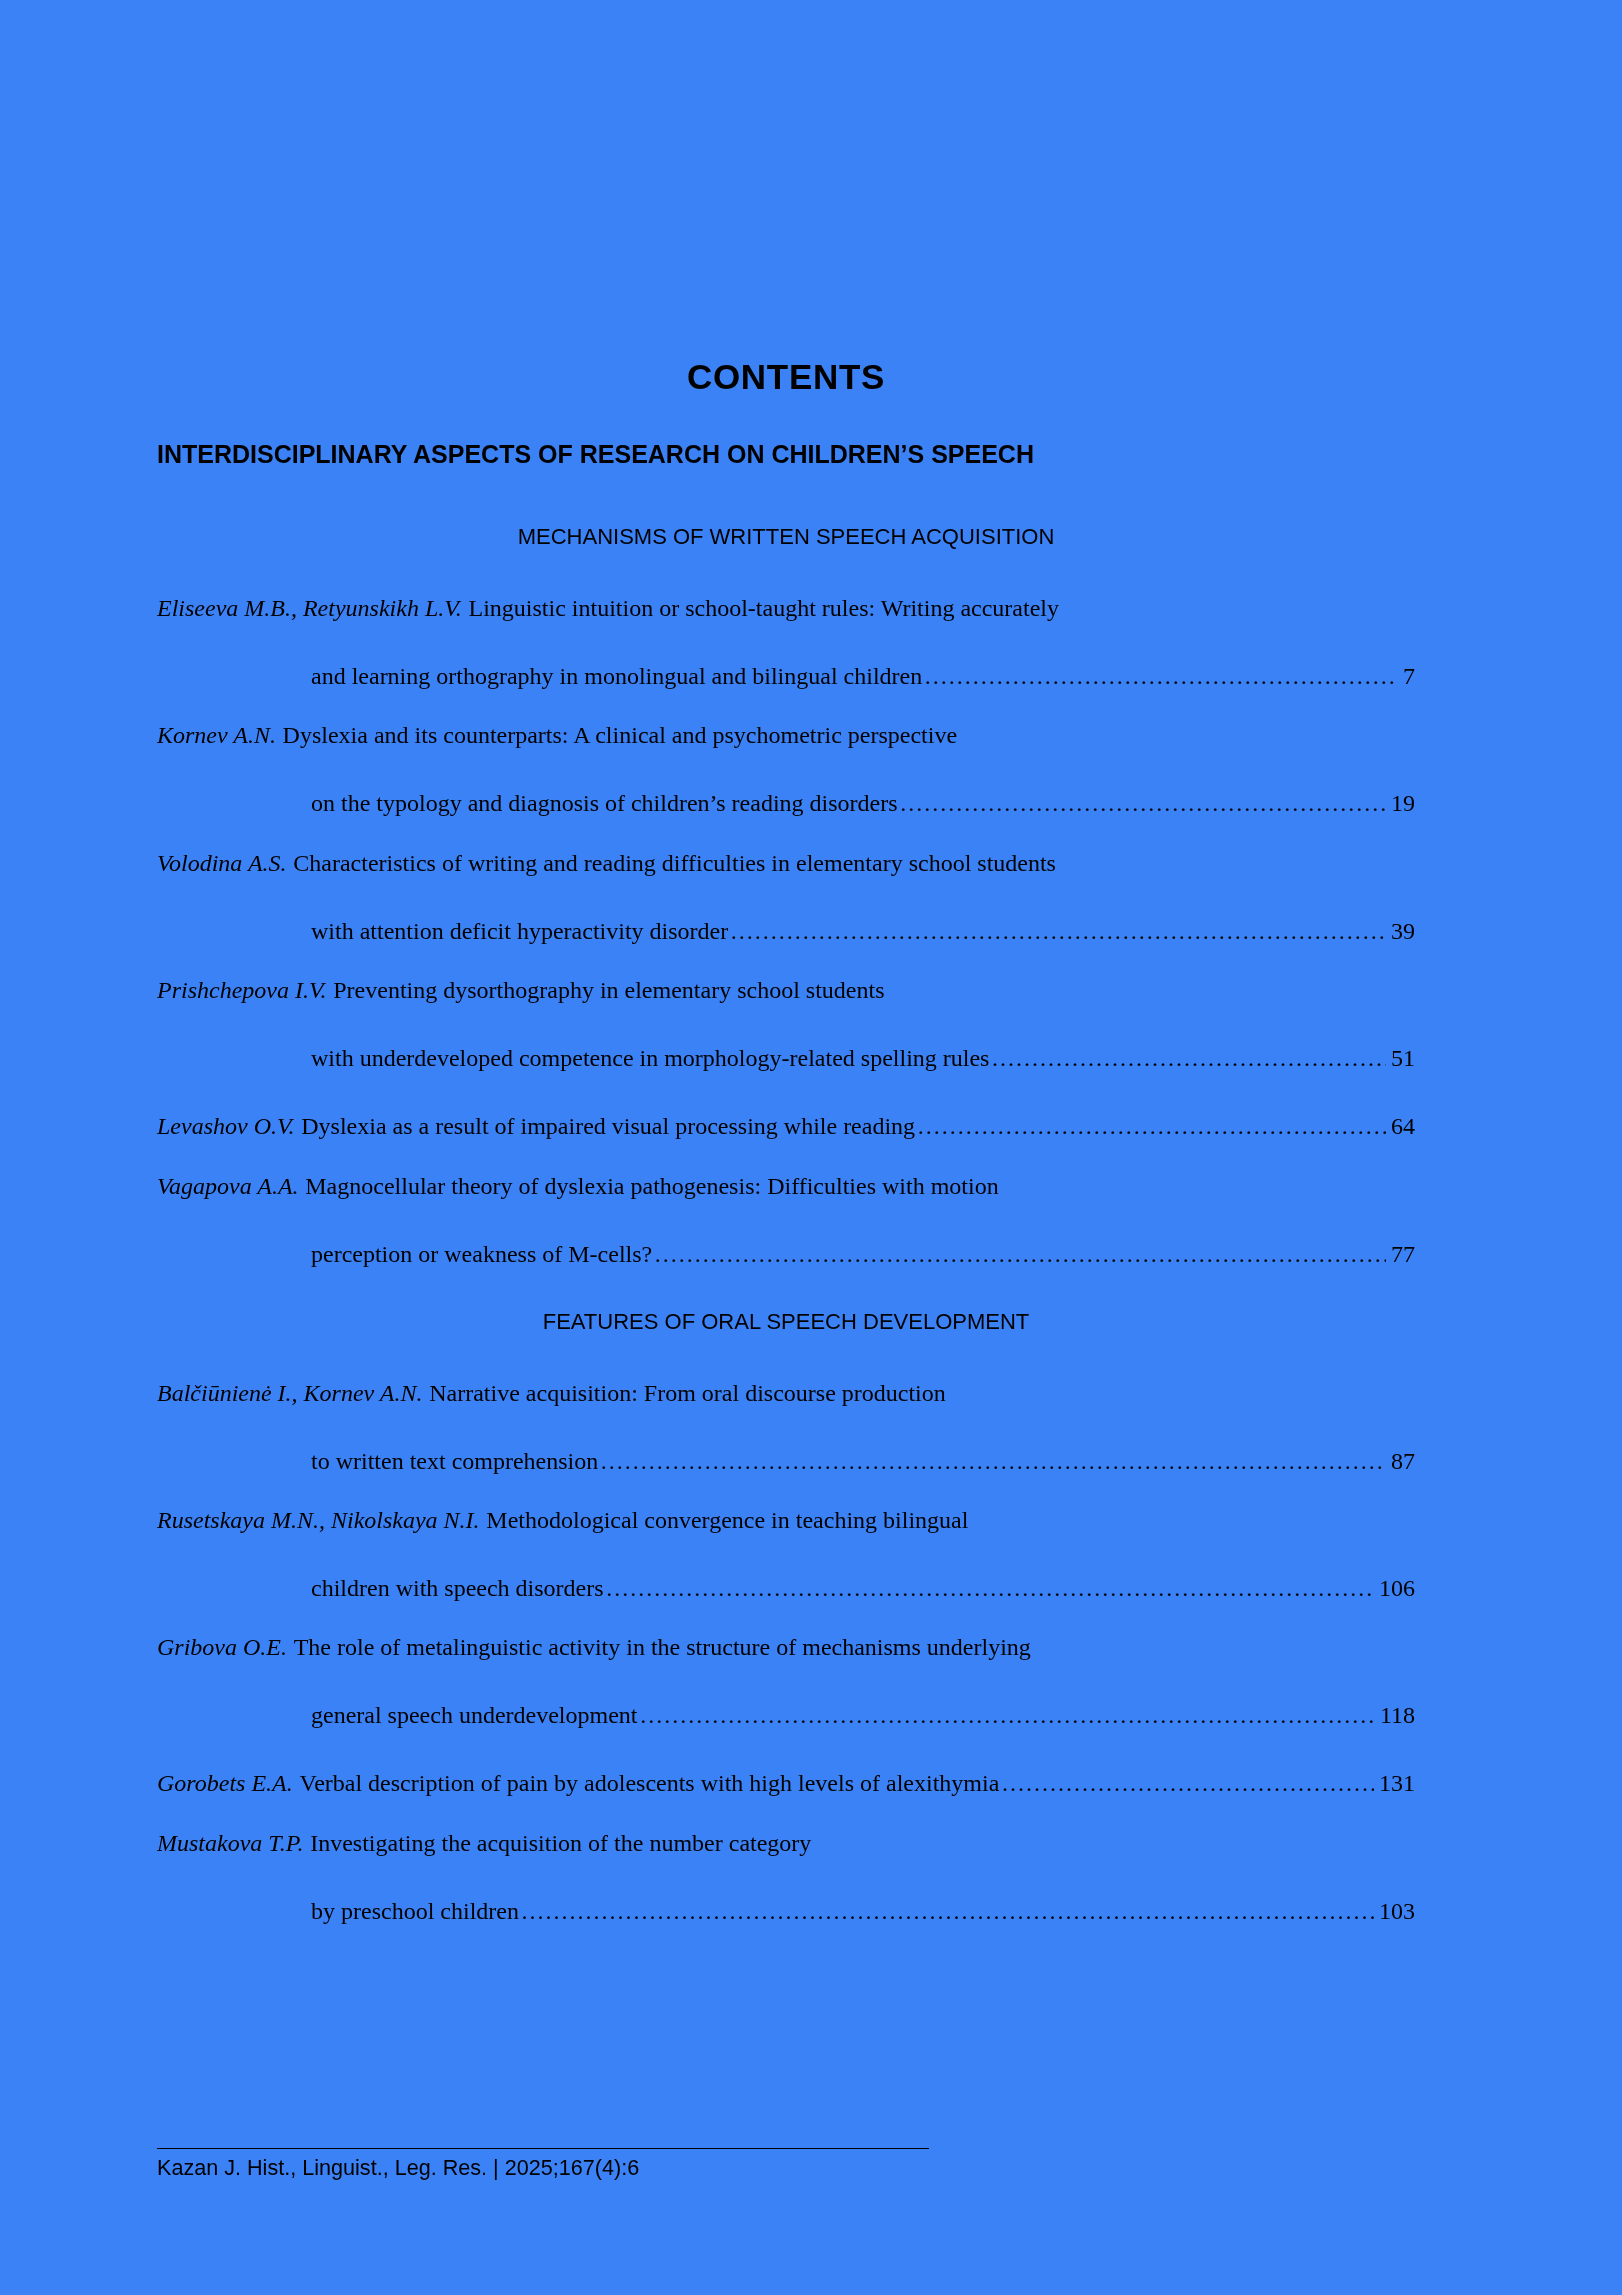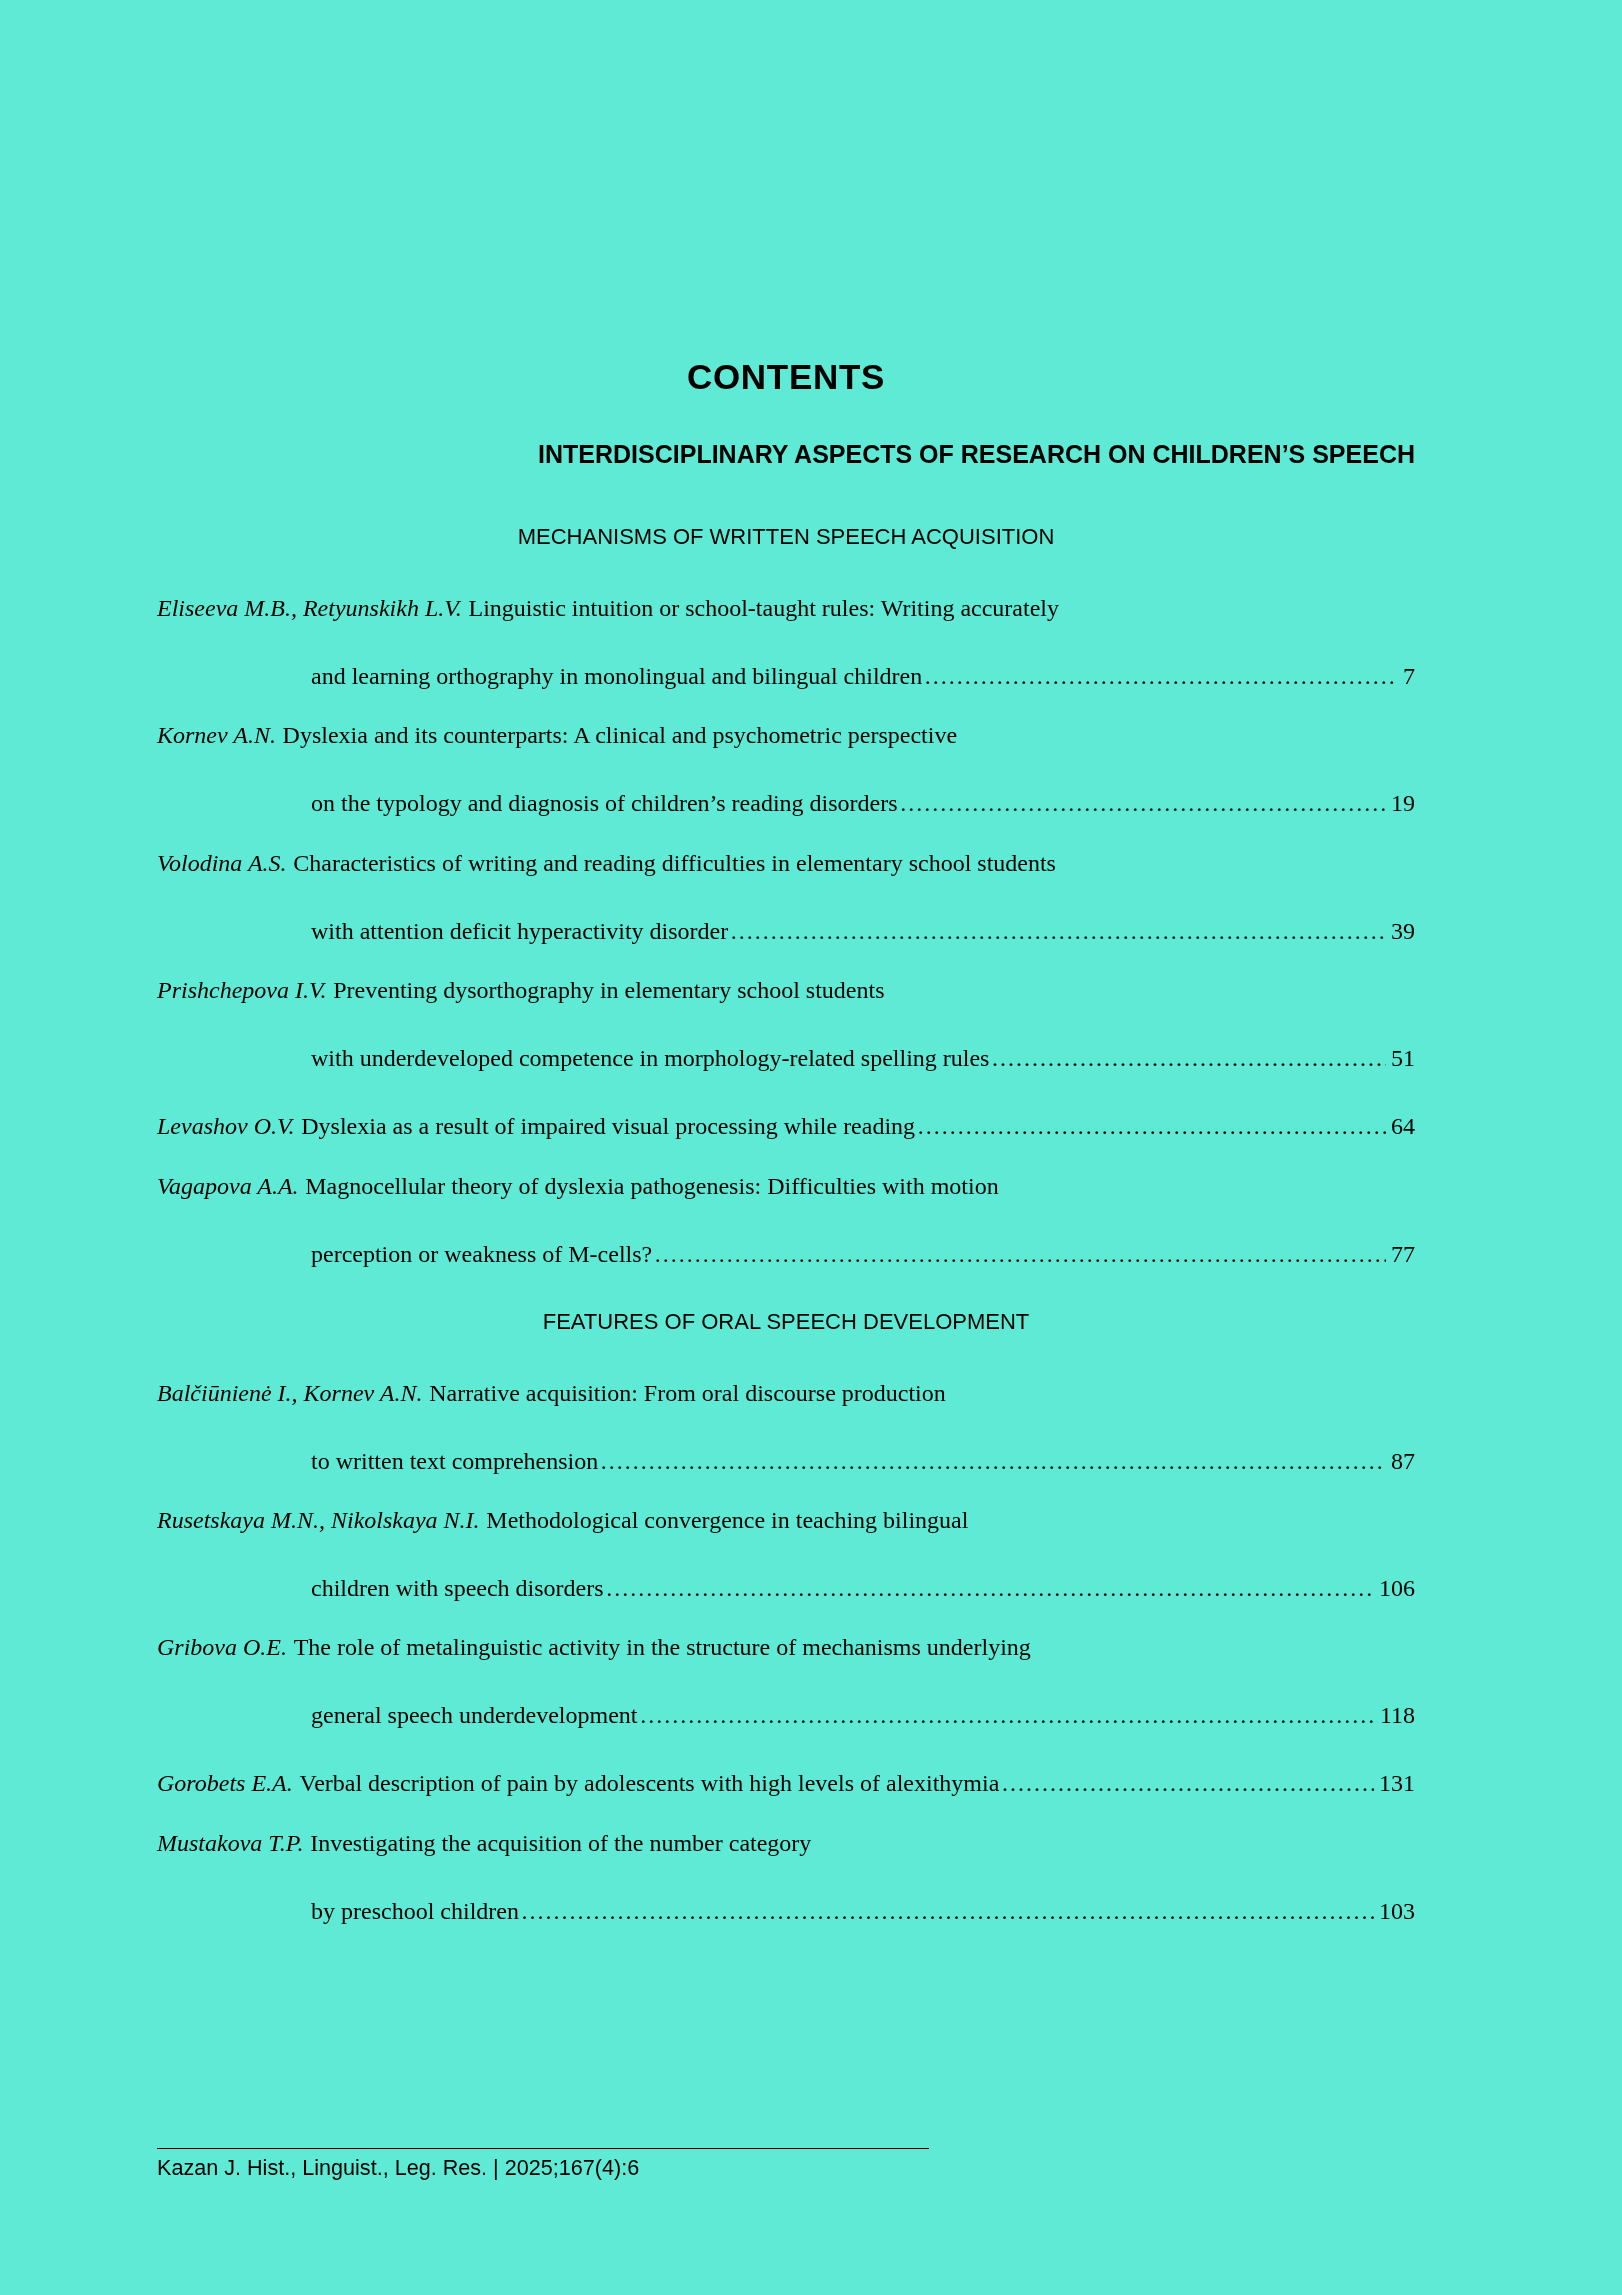--- a/index.html
+++ b/index.html
@@ -1,21 +1,21 @@
 <!DOCTYPE html>
 <html style="font-size:10.5px"><head>
 <meta charset="utf-8">
 <style>
   * { margin: 0; padding: 0; box-sizing: border-box; }
   html, body { background: #ffffff; }
   .page {
     position: relative;
     width: 1623px;
     height: 2295px;
-    background: #5eead4;
+    background: #3b82f6;
     color: #000000;
     font-family: "Liberation Serif", serif;
     overflow: hidden;
   }
   .column {
     position: absolute;
     left: 157px;
     top: 0;
     width: 1258px;
     padding-top: 357px;
@@ -26,21 +26,21 @@
     font-size: 35px;
     line-height: 39px;
     text-align: center;
     letter-spacing: 0.7px;
   }
   .h2 {
     font-family: "Liberation Sans", sans-serif;
     font-weight: 700;
     font-size: 25px;
     line-height: 29px;
-    text-align: right;
+    text-align: left;
     margin-top: 44px;
   }
   .h3 {
     font-family: "Liberation Sans", sans-serif;
     font-weight: 400;
     font-size: 22px;
     line-height: 26px;
     text-align: center;
     margin-top: 55px;
     margin-bottom: 37px;

